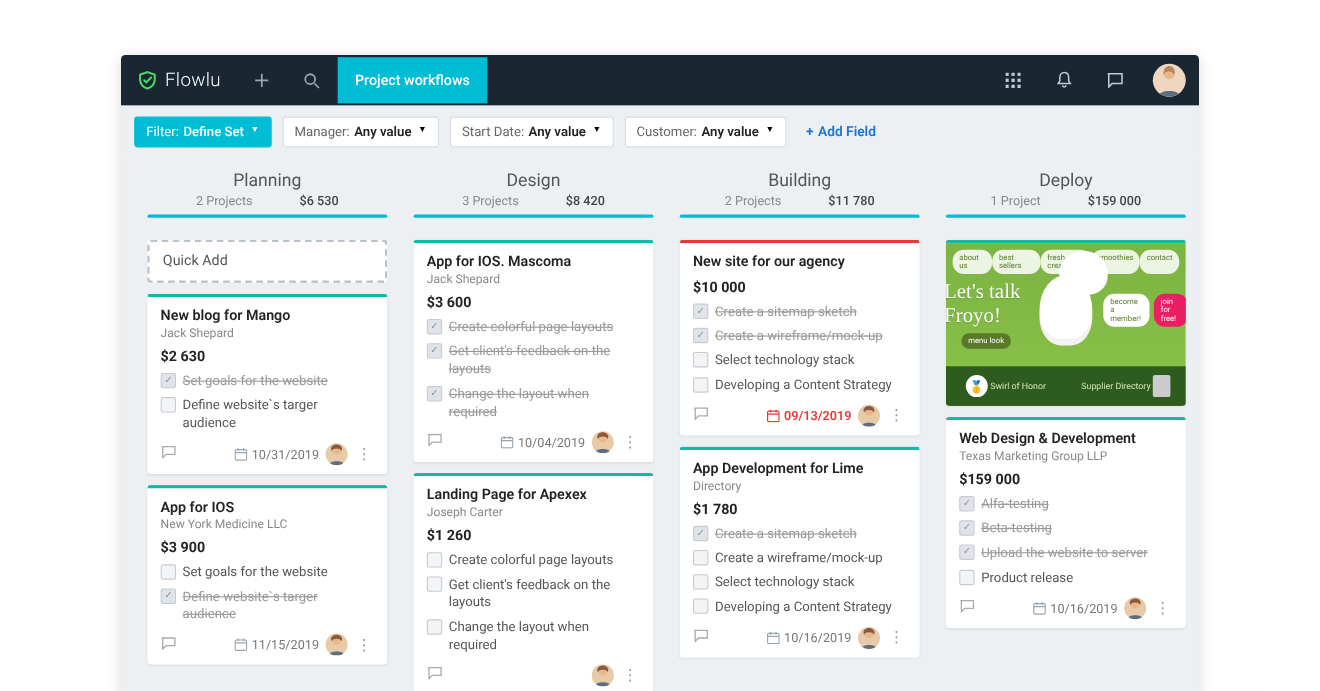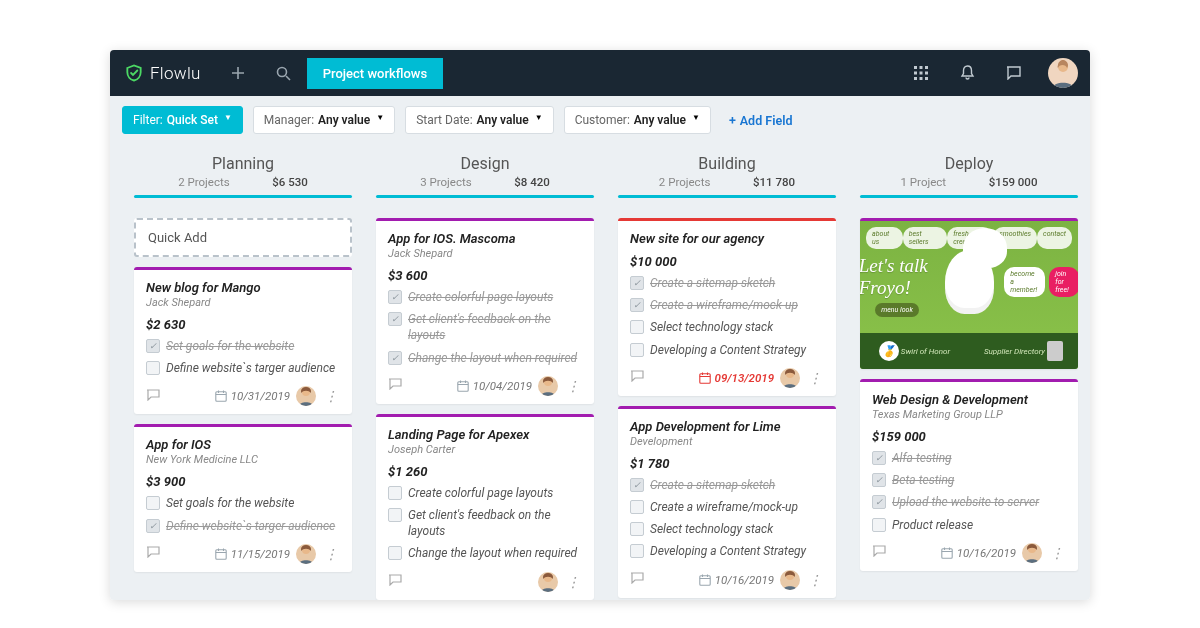--- a/index.html
+++ b/index.html
@@ -2,42 +2,42 @@
 <html><head>
 <meta charset="utf-8">
 <style>
 * { margin: 0; padding: 0; box-sizing: border-box; }
 body { font-family: -apple-system, BlinkMacSystemFont, "Segoe UI", Roboto, Arial, sans-serif; background: #fff; width: 1200px; height: 628px; overflow: hidden; }
 .wrap { width: 980px; margin: 50px auto 0; box-shadow: 0 2px 12px rgba(0,0,0,0.15); border-radius: 4px; overflow: hidden; }
 .topbar { height: 46px; background: #1a2733; display: flex; align-items: center; color: #fff; }
 .logo { display: flex; align-items: center; gap: 6px; padding: 0 14px; font-size: 17px; font-weight: 300; letter-spacing: .3px; }
 .logo svg { width: 20px; height: 20px; }
 .tb-icon { width: 46px; height: 46px; display: flex; align-items: center; justify-content: center; cursor: pointer; }
-.tab-active { background: #00bcd4; height: 31px; display: flex; align-items: center; padding: 0 16px; font-size: 13px; font-weight: 500; }
+.tab-active { background: #00bcd4; height: 42px; display: flex; align-items: center; padding: 0 16px; font-size: 13px; font-weight: 500; }
 .spacer { flex: 1; }
 .avatar { width: 30px; height: 30px; border-radius: 50%; background: #f0d6c0; margin: 0 12px; overflow: hidden; display:flex; align-items:flex-end; justify-content:center; }
 .avatar svg{width:24px;height:30px;}
 .filters { background: #ecf0f3; padding: 10px 12px; display: flex; gap: 10px; align-items: center; }
 .pill { background: #fff; border: 1px solid #d7dde2; border-radius: 3px; padding: 6px 10px; font-size: 12px; display: flex; gap: 4px; cursor: pointer; }
 .pill.primary { background: #00bcd4; border-color: #00bcd4; color: #fff; }
 .pill .caret { font-size: 8px; margin-left: 2px; }
 .pill .lbl { color: #666; }
 .pill.primary .lbl { color: #fff; }
 .pill .val { font-weight: 600; color: #222; }
 .pill.primary .val { color: #fff; font-weight: 500; }
 .addfield { color: #1976d2; font-size: 12.5px; font-weight: 600; cursor: pointer; display:flex; align-items:center; gap:4px; padding:6px 8px; }
 .board { background: #ecf0f3; padding: 4px 12px 0; display: flex; gap: 12px; }
 .col { flex: 1; min-width: 0; padding-left: 12px; }
 .col-head { text-align: center; padding: 6px 0 10px; }
 .col-title { font-size: 16px; color: #555; font-weight: 400; }
 .col-sub { font-size: 11.5px; color: #888; margin-top: 2px; }
 .col-sub b { color: #444; font-weight: 500; margin-left: 37px; }
 .col-bar { height: 3px; background: #00bcd4; border-radius: 2px; margin-top: 6px; }
 .cards { display: flex; flex-direction: column; gap: 10px; margin-top: 10px; }
-.card { background: #fff; border-radius: 3px; border-top: 3px solid #a21caf; box-shadow: 0 1px 2px rgba(0,0,0,.06); padding: 10px 12px 8px; font-size: 12.5px; color: #333; font-style: italic; }
+.card { background: #fff; border-radius: 3px; border-top: 3px solid #14b8a6; box-shadow: 0 1px 2px rgba(0,0,0,.06); padding: 10px 12px 8px; font-size: 12.5px; color: #333; }
 .card.red { border-top-color: #e53935; }
 .card.img { padding: 0; overflow:hidden; }
 .card .ct { font-size: 13px; font-weight: 600; color: #222; }
 .card .cs { font-size: 11px; color: #888; margin-top: 1px; }
 .card .cp { font-size: 13px; font-weight: 700; color: #222; margin-top: 8px; }
 .task { display: flex; align-items: flex-start; gap: 6px; margin-top: 6px; font-size: 12px; color: #555; line-height: 1.35; }
 .task.done span.t { text-decoration: line-through; color: #999; }
 .cb { width: 14px; height: 14px; border: 1px solid #c5ccd2; border-radius: 2px; flex-shrink: 0; display:flex; align-items:center; justify-content:center; background:#f2f4f6; margin-top:1px;}
 .task.done .cb { background: #e0e4e8; }
 .task.done .cb::after { content:"✓"; font-size:9px; color:#8a949c; }
@@ -118,21 +118,21 @@
           <circle cx="12" cy="9" r="5" fill="#e8b88a"></circle>
           <path fill="#5b6e7f" d="M2 30c0-7 20-7 20 0z"></path>
           <path fill="#b8865f" d="M7 7c0-3 3-5 5-5s5 2 5 5c0 2-1 3-1 3-1-4-8-4-9 0 0 0-1-1 0-3z"></path>
         </svg>
       </div>
   </div>
 
   <div class="filters">
     <div class="pill primary">
         <span class="lbl">Filter:</span> 
-        <span class="val">Quick Set</span>
+        <span class="val">Define Set</span>
         <span class="caret">▼</span>
       </div>
     <div class="pill">
         <span class="lbl">Manager:</span> 
         <span class="val">Any value</span>
         <span class="caret">▼</span>
       </div>
     <div class="pill">
         <span class="lbl">Start Date:</span> 
         <span class="val">Any value</span>
@@ -339,21 +339,21 @@
                   <circle cx="8" cy="6" r="4" fill="#e8b88a"></circle>
                   <path fill="#8b5a3c" d="M3 5c0-2 2-4 5-4s5 2 5 4c0 1-.5 2-.5 2-1-3-8-3-9 0 0 0-.5-1-.5-2z"></path>
                   <path fill="#5b6e7f" d="M1 20c0-5 14-5 14 0z"></path>
                 </svg>
               </div>
       <span class="dots">⋮</span>
     </div>
   </div>
           <div class="card ">
     <div class="ct">App Development for Lime</div>
-    <div class="cs">Development</div>
+    <div class="cs">Directory</div>
     <div class="cp">$1 780</div>
     <div class="task done">
               <div class="cb"></div>
               <span class="t">Create a sitemap sketch</span>
             </div>
             <div class="task ">
               <div class="cb"></div>
               <span class="t">Create a wireframe/mock-up</span>
             </div>
             <div class="task ">

